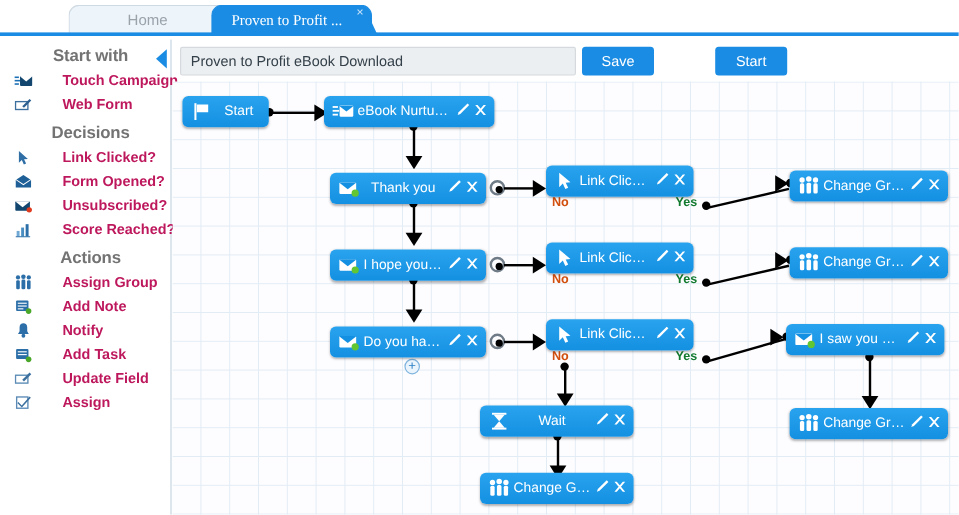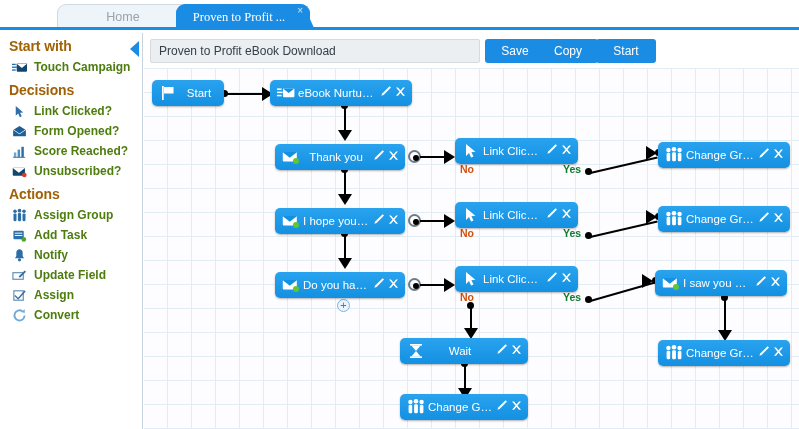--- a/index.html
+++ b/index.html
@@ -47,26 +47,26 @@
 
   
   #sidebar{
     position:absolute;left:0;top:33px;width:143px;height:396px;
     background:#ffffff;
     border-right:1px solid #c9d6e2;
     box-sizing:border-box;
     padding:0;
   }
   .sec-title{
-    font-size:14px;font-weight:bold;color:#a16207;
-    padding:5px 0 3px 9px;letter-spacing:-0.1px;
+    font-size:14px;font-weight:bold;color:#737373;
+    padding:5px 0 3px 9px;letter-spacing:-0.1px;text-align:center;
   }
   .pal-item{
     position:relative;height:20px;line-height:20px;
-    padding-left:34px;font-size:12px;font-weight:bold;color:#4d7c0f;
+    padding-left:52px;font-size:12px;font-weight:bold;color:#be185d;
     white-space:nowrap;
     cursor:pointer;
   }
   .pal-item .ico{
     position:absolute;left:12px;top:3px;width:15px;height:15px;
   }
 
   
   #collapse{
     position:absolute;left:130px;top:41px;width:0;height:0;
@@ -187,20 +187,29 @@
           <rect x="0" y="4" width="4" height="1.4" fill="#1b6fb5"></rect>
           <rect x="0" y="7" width="5" height="1.4" fill="#1b6fb5"></rect>
           <rect x="0" y="10" width="4" height="1.4" fill="#1b6fb5"></rect>
           <rect x="5" y="3.5" width="11" height="9" rx="1" fill="#12466f"></rect>
           <path d="M5.4 4.2 L10.5 8.5 L15.6 4.2 L15.6 3.6 L5.4 3.6 Z" fill="#ffffff"></path>
         </svg>
       </span>
       <span>Touch Campaign</span>
     </div>
 
+    <div class="pal-item">
+      <span class="ico">
+        <svg width="15" height="15" viewBox="0 0 16 16">
+          <rect x="1" y="5" width="11" height="7" fill="none" stroke="#3b6f9e" stroke-width="1.2"></rect>
+          <path d="M7 9 L13.5 2.6 L15 4.1 L8.5 10.5 Z" fill="#2c5f8f"></path>
+        </svg>
+      </span>
+      <span>Web Form</span>
+    </div>
 
 
     <div class="sec-title">Decisions</div>
 
     <div class="pal-item">
       <span class="ico">
         <svg width="15" height="15" viewBox="0 0 16 16">
           <path d="M4 2 L4 12.5 L6.6 10 L8.4 14 L10.4 13 L8.6 9.3 L12 9 Z" fill="#2f6fa6"></path>
         </svg>
       </span>
@@ -208,121 +217,123 @@
     </div>
 
     <div class="pal-item">
       <span class="ico">
         <svg width="15" height="15" viewBox="0 0 16 16">
           <path d="M1.2 13 L1.2 6.5 L8 2 L14.8 6.5 L14.8 13 Z" fill="#1d5f96"></path>
           <path d="M1.2 6.5 L8 11 L14.8 6.5 L14.8 5.6 L8 10 L1.2 5.6 Z" fill="#ffffff"></path>
         </svg>
       </span>
       <span>Form Opened?</span>
+    </div>
+
+    <div class="pal-item">
+      <span class="ico">
+        <svg width="15" height="15" viewBox="0 0 16 16">
+          <rect x="0.8" y="4" width="13" height="8.4" rx="0.8" fill="#12466f"></rect>
+          <path d="M1.1 4.5 L7.3 9.2 L13.5 4.5 L13.5 4 L1.1 4 Z" fill="#ffffff"></path>
+          <circle cx="13.2" cy="11.6" r="2.4" fill="#e03a1e"></circle>
+        </svg>
+      </span>
+      <span>Unsubscribed?</span>
     </div>
 
     <div class="pal-item">
       <span class="ico">
         <svg width="15" height="15" viewBox="0 0 16 16">
           <rect x="2" y="9" width="2.6" height="5" fill="#6fa8d4"></rect>
           <rect x="6" y="6" width="2.6" height="8" fill="#4a8dc0"></rect>
           <rect x="10" y="3" width="2.6" height="11" fill="#2b6ea8"></rect>
           <line x1="1.2" y1="14.2" x2="14" y2="14.2" stroke="#2b6ea8" stroke-width="1"></line>
         </svg>
       </span>
       <span>Score Reached?</span>
-    </div>
-
-    <div class="pal-item">
-      <span class="ico">
-        <svg width="15" height="15" viewBox="0 0 16 16">
-          <rect x="0.8" y="4" width="13" height="8.4" rx="0.8" fill="#12466f"></rect>
-          <path d="M1.1 4.5 L7.3 9.2 L13.5 4.5 L13.5 4 L1.1 4 Z" fill="#ffffff"></path>
-          <circle cx="13.2" cy="11.6" r="2.4" fill="#e03a1e"></circle>
-        </svg>
-      </span>
-      <span>Unsubscribed?</span>
     </div>
 
     <div class="sec-title">Actions</div>
 
 
     <div class="pal-item">
       <span class="ico">
         <svg width="15" height="15" viewBox="0 0 16 16">
           <circle cx="3.2" cy="3.4" r="1.9" fill="#2b6ea8"></circle>
           <rect x="1.6" y="5.8" width="3.2" height="8.2" rx="1.2" fill="#2b6ea8"></rect>
           <circle cx="8" cy="2.8" r="2" fill="#2b6ea8"></circle>
           <rect x="6.3" y="5.3" width="3.4" height="8.7" rx="1.2" fill="#2b6ea8"></rect>
           <circle cx="12.8" cy="3.4" r="1.9" fill="#2b6ea8"></circle>
           <rect x="11.2" y="5.8" width="3.2" height="8.2" rx="1.2" fill="#2b6ea8"></rect>
         </svg>
       </span>
       <span>Assign Group</span>
     </div>
 
+    <div class="pal-item">
+      <span class="ico">
+        <svg width="15" height="15" viewBox="0 0 16 16">
+          <rect x="1.5" y="2.5" width="11" height="9.5" rx="1" fill="#2b6ea8"></rect>
+          <rect x="3" y="4.5" width="8" height="1" fill="#ffffff"></rect>
+          <rect x="3" y="7" width="8" height="1" fill="#ffffff"></rect>
+          <rect x="3" y="9.5" width="5" height="1" fill="#ffffff"></rect>
+          <circle cx="12.6" cy="12" r="2.5" fill="#4aa72a"></circle>
+        </svg>
+      </span>
+      <span>Add Note</span>
+    </div>
+
+    <div class="pal-item">
+      <span class="ico">
+        <svg width="15" height="15" viewBox="0 0 16 16">
+          <path d="M8 1.4 C6 1.4 4.6 2.8 4.6 5 L4.6 8.6 L3.2 11 L12.8 11 L11.4 8.6 L11.4 5 C11.4 2.8 10 1.4 8 1.4 Z" fill="#2b6ea8"></path>
+          <circle cx="8" cy="12.6" r="1.7" fill="#2b6ea8"></circle>
+        </svg>
+      </span>
+      <span>Notify</span>
+    </div>
 
     <div class="pal-item">
       <span class="ico">
         <svg width="15" height="15" viewBox="0 0 16 16">
           <rect x="1.5" y="3" width="11" height="9" rx="1" fill="#2b6ea8"></rect>
           <rect x="3" y="5" width="8" height="1" fill="#ffffff"></rect>
           <rect x="3" y="7.5" width="8" height="1" fill="#ffffff"></rect>
           <circle cx="12.6" cy="12.2" r="2.5" fill="#4aa72a"></circle>
         </svg>
       </span>
       <span>Add Task</span>
     </div>
 
     <div class="pal-item">
       <span class="ico">
         <svg width="15" height="15" viewBox="0 0 16 16">
-          <path d="M8 1.4 C6 1.4 4.6 2.8 4.6 5 L4.6 8.6 L3.2 11 L12.8 11 L11.4 8.6 L11.4 5 C11.4 2.8 10 1.4 8 1.4 Z" fill="#2b6ea8"></path>
-          <circle cx="8" cy="12.6" r="1.7" fill="#2b6ea8"></circle>
-        </svg>
-      </span>
-      <span>Notify</span>
-    </div>
-
-    <div class="pal-item">
-      <span class="ico">
-        <svg width="15" height="15" viewBox="0 0 16 16">
           <rect x="1" y="5" width="11" height="7" fill="none" stroke="#5a8ab5" stroke-width="1.2"></rect>
           <path d="M7 9 L13.5 2.6 L15 4.1 L8.5 10.5 Z" fill="#3b6f9e"></path>
         </svg>
       </span>
       <span>Update Field</span>
     </div>
 
     <div class="pal-item">
       <span class="ico">
         <svg width="15" height="15" viewBox="0 0 16 16">
           <rect x="2" y="3" width="10" height="10" fill="none" stroke="#5a8ab5" stroke-width="1.2"></rect>
           <path d="M3.5 7.5 L6.5 10.5 L13.5 2.5 L14.6 3.6 L6.6 12.4 L2.6 8.4 Z" fill="#3b6f9e"></path>
         </svg>
       </span>
       <span>Assign</span>
     </div>
 
-    <div class="pal-item">
-      <span class="ico">
-        <svg width="15" height="15" viewBox="0 0 16 16">
-          <path d="M13.4 8 A5.4 5.4 0 1 1 11 3.4" fill="none" stroke="#6fa8d4" stroke-width="2"></path>
-          <path d="M13.6 1.4 L13.6 5.2 L9.8 4.2 Z" fill="#6fa8d4"></path>
-        </svg>
-      </span>
-      <span>Convert</span>
-    </div>
 
   </div>
 
   <div id="collapse"></div>
   <input id="namefield" type="text" value="Proven to Profit eBook Download" style="">
   <button class="tbtn" id="btn-save">Save</button>
-  <button class="tbtn" id="btn-copy">Copy</button>
   <button class="tbtn" id="btn-start">Start</button>
 
   <div id="canvas">
 
     <div class="dot" style="left:77px;top:22px;"></div>
     <div class="hline" style="left:82px;top:24.5px;width:44px;"></div>
     <div class="arrowright" style="left:118px;top:18.5px;"></div>
 
     <div class="dot" style="left:197px;top:34px;"></div>
     <div class="vline" style="left:199.5px;top:38px;height:30px;"></div>

